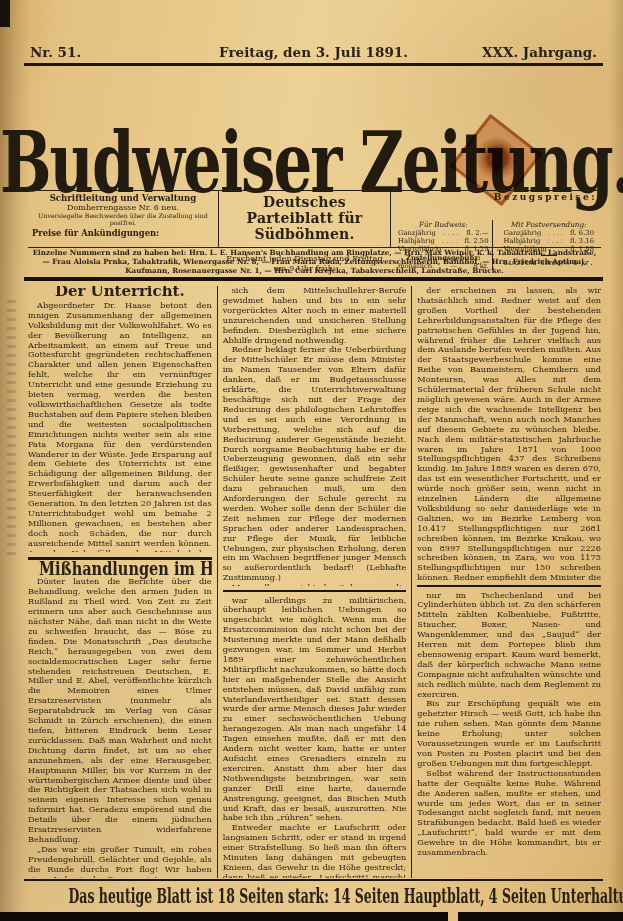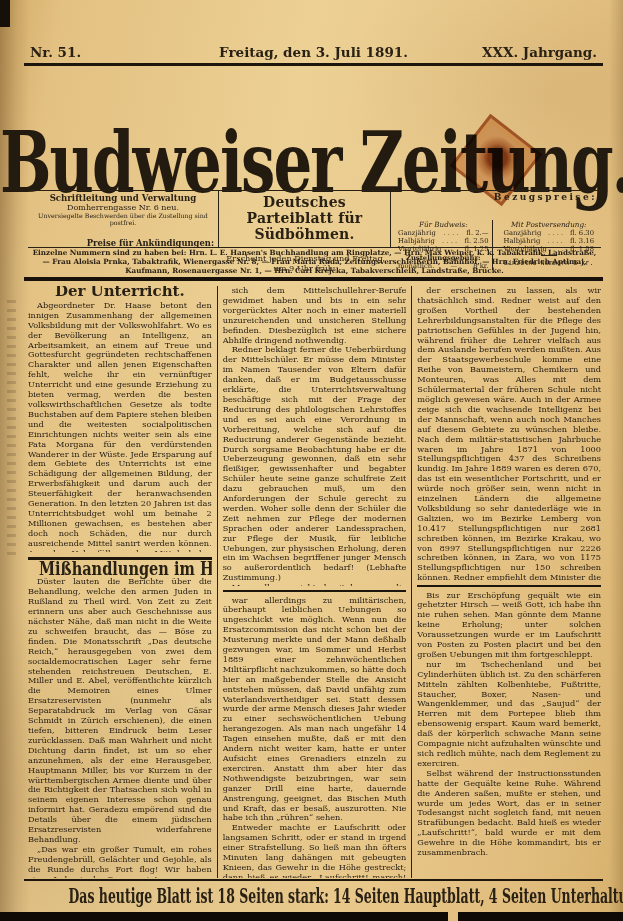--- a/index.html
+++ b/index.html
@@ -40,21 +40,21 @@
 
   
   .infobar{position:absolute;top:190px;left:28px;right:22px;height:56px;display:flex;
     border-top:1px solid #2a2115;border-bottom:1px solid #2a2115;}
   .infobar .admin{width:182px;padding:2px 4px 0;}
   .infobar .motto{flex:1;border-left:1px solid #2a2115;border-right:1px solid #2a2115;padding:3px 6px 0;text-align:center;}
   .infobar .prices{width:202px;padding:1px 4px 0;}
   .admin .a-head{font-weight:bold;font-size:8.6px;text-align:center;}
   .admin .a-addr{font-size:8px;text-align:center;}
   .admin .a-note{font-size:6.3px;text-align:center;}
-  .admin .a-adhead{font-weight:bold;font-size:8.4px;text-align:right;margin-top:12px;}
+  .admin .a-adhead{font-weight:bold;font-size:8.4px;text-align:left;margin-top:2px;}
   .admin .a-adtext{font-size:6.6px;line-height:7.6px;text-align:center;}
   .motto .subtitle{font-size:14px;font-weight:bold;letter-spacing:.2px;}
   .motto-divider{width:46px;height:1px;background:#2a2115;margin:5px auto 5px;}
   .motto .schedule{font-size:8.2px;}
   .prices .p-title{font-weight:bold;font-size:9px;letter-spacing:2.5px;text-align:right;}
   .prices .p-cols{display:flex;margin-top:18px;}
   .prices .p-col{flex:1;padding:0 3px;}
   .prices .p-col.right{border-left:1px solid #2a2115;padding-left:11px;}
   .p-col-head{font-style:italic;font-size:7.2px;text-align:center;}
   .price-row{display:flex;font-size:6.8px;line-height:8px;}
@@ -208,22 +208,22 @@
     </article>
 
     <div class="vrule"></div>
 
     <article class="col col3">
       <div class="b1 clip">
         <p>der erscheinen zu lassen, als wir thatsächlich sind. Redner weist auf den großen Vortheil der bestehenden Lehrerbildungsanstalten für die Pflege des patriotischen Gefühles in der Jugend hin, während früher die Lehrer vielfach aus dem Auslande berufen werden mußten. Aus der Staatsgewerbeschule komme eine Reihe von Baumeistern, Chemikern und Monteuren, was Alles mit dem Schülermaterial der früheren Schule nicht möglich gewesen wäre. Auch in der Armee zeige sich die wachsende Intelligenz bei der Mannschaft, wenn auch noch Manches auf diesem Gebiete zu wünschen bleibe. Nach dem militär-statistischen Jahrbuche waren im Jahre 1871 von 1000 Stellungspflichtigen 437 des Schreibens kundig. Im Jahre 1889 waren es deren 670, das ist ein wesentlicher Fortschritt, und er würde noch größer sein, wenn nicht in einzelnen Ländern die allgemeine Volksbildung so sehr daniederläge wie in Galizien, wo im Bezirke Lemberg von 10.417 Stellungspflichtigen nur 2681 schreiben können, im Bezirke Krakau, wo von 8997 Stellungspflichtigen nur 2226 schreiben können, in Zara, wo von 1175 Stellungspflichtigen nur 150 schreiben können. Redner empfiehlt dem Minister die Errichtung von Rettungsanstalten für verwahrloste Kinder, namentlich in weniger cultivirten Gegenden, und schließt mit der Erklärung, daß die allgemeine Bildung die Voraussetzung alles Volkswohlstandes sei und daher alle öffentlichen Bildungsinstitutionen von der Regierung und Bevölkerung sorgfältig gepflegt und mit Begeisterung gefördert werden müssen. (Beifall links.)</p>
       </div>
       <div class="sec-rule thin"></div>
       <div class="b2">
+        <p>nur im Tschechenland und bei Cylinderhüten üblich ist. Zu den schärferen Mitteln zählten Kolbenhiebe, Fußtritte, Staucher, Boxer, Nasen- und Wangenklemmer, und das „Saujud“ der Herren mit dem Portepee blieb ihm ebensowenig erspart. Kaum ward bemerkt, daß der körperlich schwache Mann seine Compagnie nicht aufzuhalten wünschte und sich redlich mühte, nach dem Reglement zu exerciren.</p>
         <p>Bis zur Erschöpfung gequält wie ein gehetzter Hirsch — weiß Gott, ich habe ihn nie ruhen sehen. Man gönnte dem Manne keine Erholung; unter solchen Voraussetzungen wurde er im Laufschritt von Posten zu Posten placirt und bei den großen Uebungen mit ihm fortgeschleppt.</p>
-        <p>nur im Tschechenland und bei Cylinderhüten üblich ist. Zu den schärferen Mitteln zählten Kolbenhiebe, Fußtritte, Staucher, Boxer, Nasen- und Wangenklemmer, und das „Saujud“ der Herren mit dem Portepee blieb ihm ebensowenig erspart. Kaum ward bemerkt, daß der körperlich schwache Mann seine Compagnie nicht aufzuhalten wünschte und sich redlich mühte, nach dem Reglement zu exerciren.</p>
         <p>Selbst während der Instructionsstunden hatte der Gequälte keine Ruhe. Während die Anderen saßen, mußte er stehen, und wurde um jedes Wort, das er in seiner Todesangst nicht sogleich fand, mit neuen Strafübungen bedacht. Bald hieß es wieder „Laufschritt!“, bald wurde er mit dem Gewehre in die Höhe kommandirt, bis er zusammenbrach.</p>
       </div>
     </article>
   </main>
 
   <div class="banner-rule"></div>
   <footer class="banner">Das heutige Blatt ist 18 Seiten stark: 14 Seiten Hauptblatt, 4 Seiten Unterhaltungs-Beilage.</footer>
   <div class="bottom-strip-a"></div>
   <div class="bottom-strip-b"></div>
 </div>

